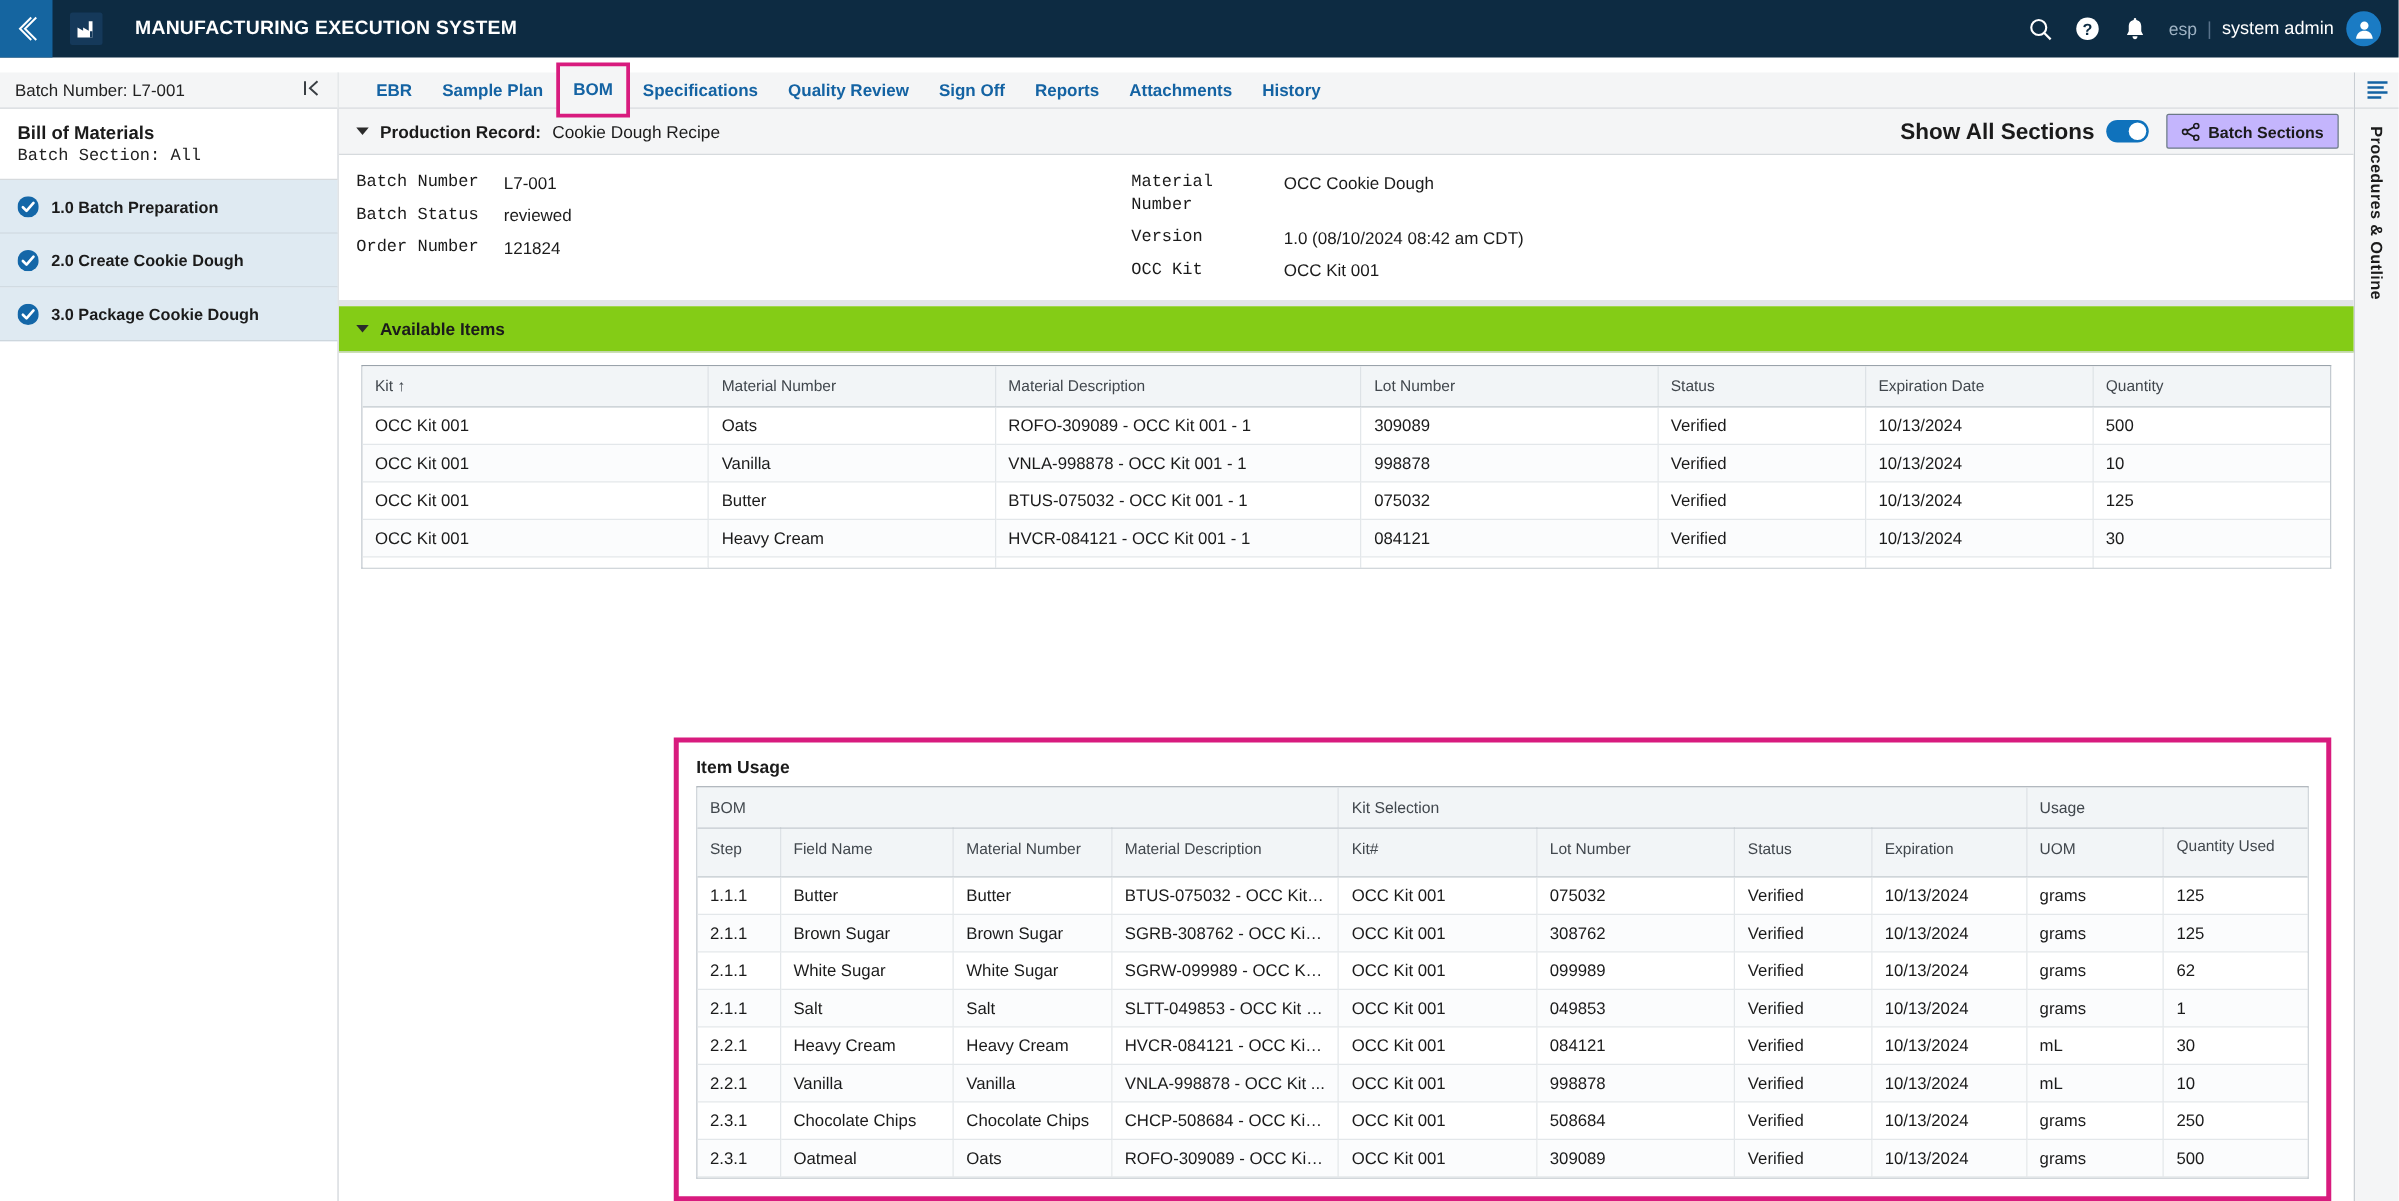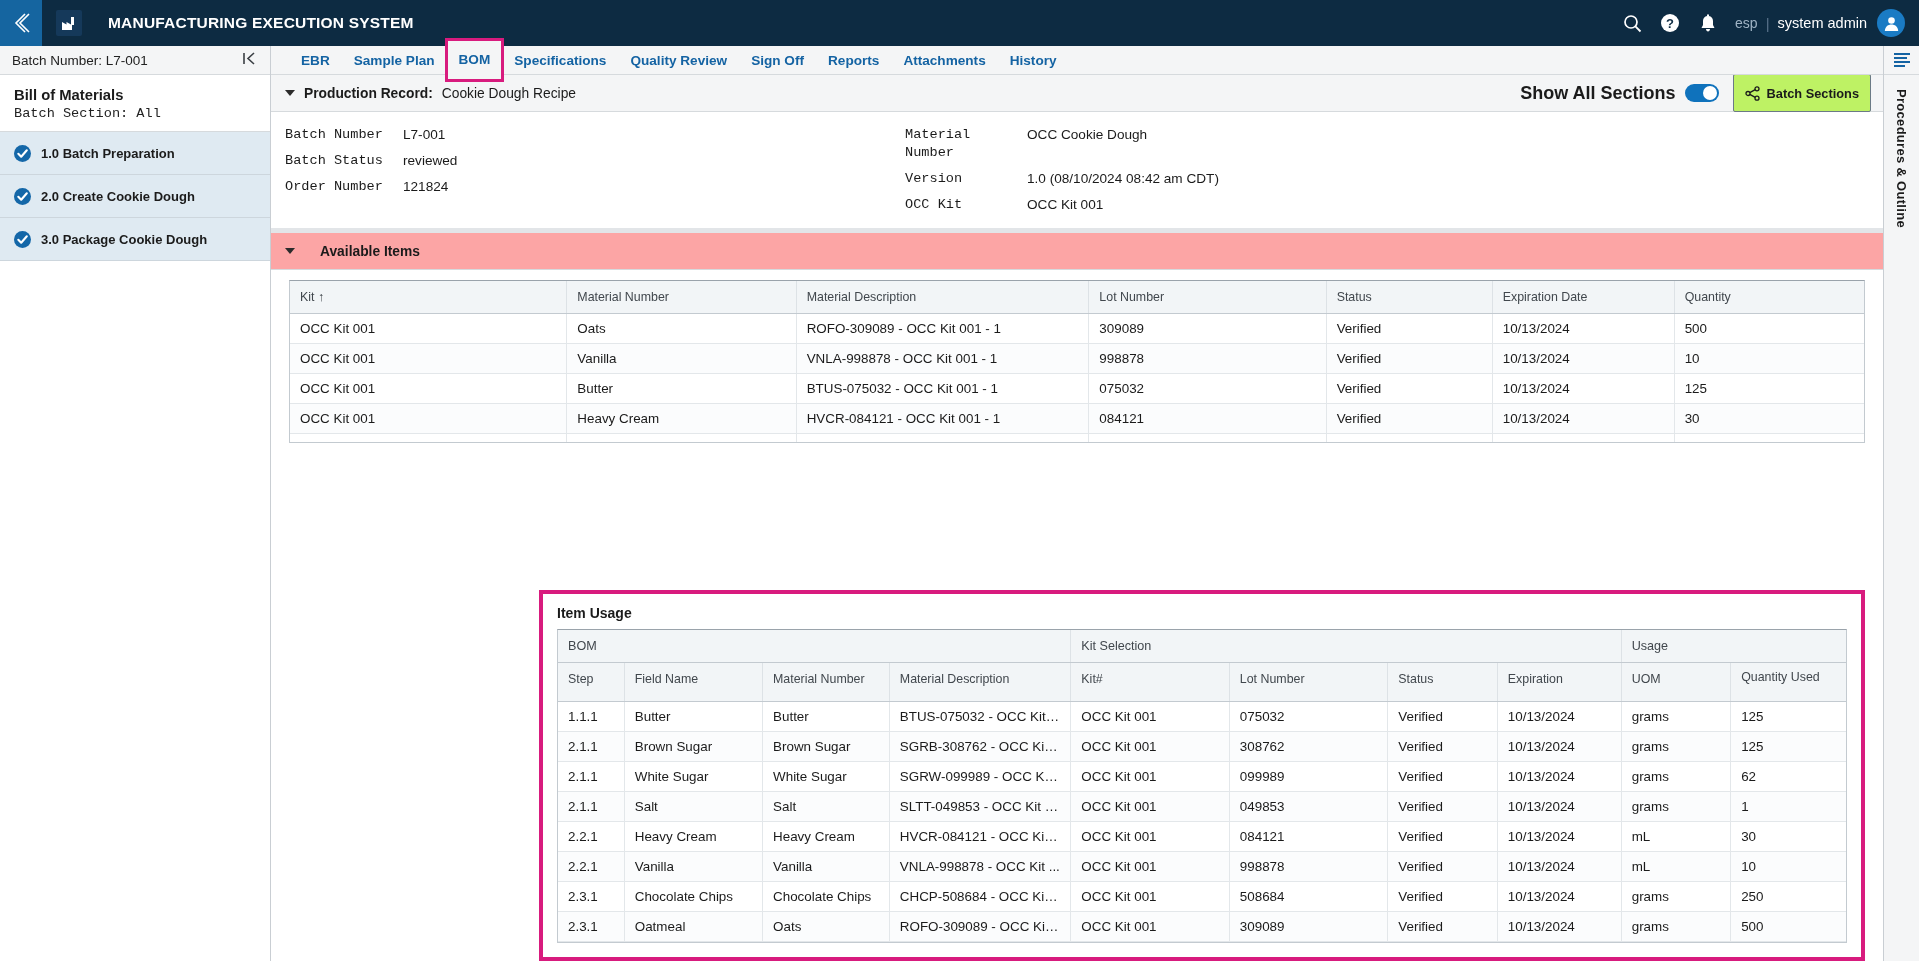--- a/index.html
+++ b/index.html
@@ -33,21 +33,21 @@
   .topbar-right { display: flex; align-items: center; gap: 0px; padding-right: 14px; }
   .ticon { width: 38px; height: 46px; display: flex; align-items: center; justify-content: center; cursor: pointer; }
   .lang { color: #9fb3c4; font-size: 14px; padding: 0 8px; cursor: pointer; }
   .username { color: #ffffff; font-size: 14.5px; padding: 0 10px 0 8px; white-space: nowrap; }
   .avatar {
     width: 28px; height: 28px; border-radius: 50%; background: #1a7bc4;
     display: flex; align-items: center; justify-content: center; cursor: pointer; flex: 0 0 28px;
   }
 
   
-  .body-row { display: flex; flex: 1 1 auto; min-height: 0; }
+  .body-row { display: flex; flex: 1 1 auto; min-height: 0; margin-top: 12px; }
 
   
   .leftpanel {
     width: 271px; flex: 0 0 271px; background: #ffffff;
     border-right: 1px solid #c9ced3; display: flex; flex-direction: column;
   }
   .lp-head {
     height: 29px; background: #f4f5f6; border-bottom: 1px solid #d6dadd;
     display: flex; align-items: center; padding: 0 12px; justify-content: space-between;
   }
@@ -95,39 +95,39 @@
   .show-all-label { font-size: 18px; font-weight: bold; color: #1b1b1b; margin-right: 9px; }
   .toggle {
     width: 34px; height: 18px; border-radius: 9px; background: #0f72bc;
     position: relative; cursor: pointer; flex: 0 0 34px;
   }
   .toggle .knob {
     position: absolute; top: 2px; right: 2px; width: 14px; height: 14px;
     border-radius: 50%; background: #fff;
   }
   .batch-sections-btn {
-    margin-left: 14px; height: 38px; border: 1px solid #6b7a86; background: #bef264;
+    margin-left: 14px; height: 28px; border: 1px solid #6b7a86; background: #c4b5fd;
     display: flex; align-items: center; gap: 7px; padding: 0 11px; cursor: pointer;
     border-radius: 2px;
   }
   .batch-sections-btn span { font-size: 12.8px; font-weight: bold; color: #1b1b1b; }
 
   
   .record-fields { display: flex; padding: 14px 0 14px 0; border-bottom: 5px solid #e2e5e8; }
   .rf-col { display: flex; flex-direction: column; gap: 8px; }
   .rf-col.left { margin-left: 14px; width: 620px; flex: 0 0 620px; }
   .rf-col.right { margin-left: 0px; }
   .rf-row { display: flex; font-size: 13.6px; color: #1b1b1b; line-height: 18px; }
   .rf-label { width: 118px; flex: 0 0 118px; font-family: Liberation Mono, monospace; }
   .rf-val { }
   .rf-col.right .rf-label { width: 122px; flex: 0 0 122px; }
 
   .avail-header {
     height: 37px; display: flex; align-items: center; padding: 0 14px;
-    background: #fca5a5; border-bottom: 1px solid #d6dadd; gap: 16px;
+    background: #84cc16; border-bottom: 1px solid #d6dadd;
   }
 
   
   .table-wrap { padding: 10px 18px 0 18px; }
   table.grid { width: 100%; border-collapse: collapse; table-layout: fixed; }
   table.grid th {
     background: #f2f5f7; font-size: 12.4px; font-weight: normal; color: #41474d;
     text-align: left; padding: 8px 10px; border-right: 1px solid #dde2e6;
     border-bottom: 1px solid #c3cad0; vertical-align: top;
   }

